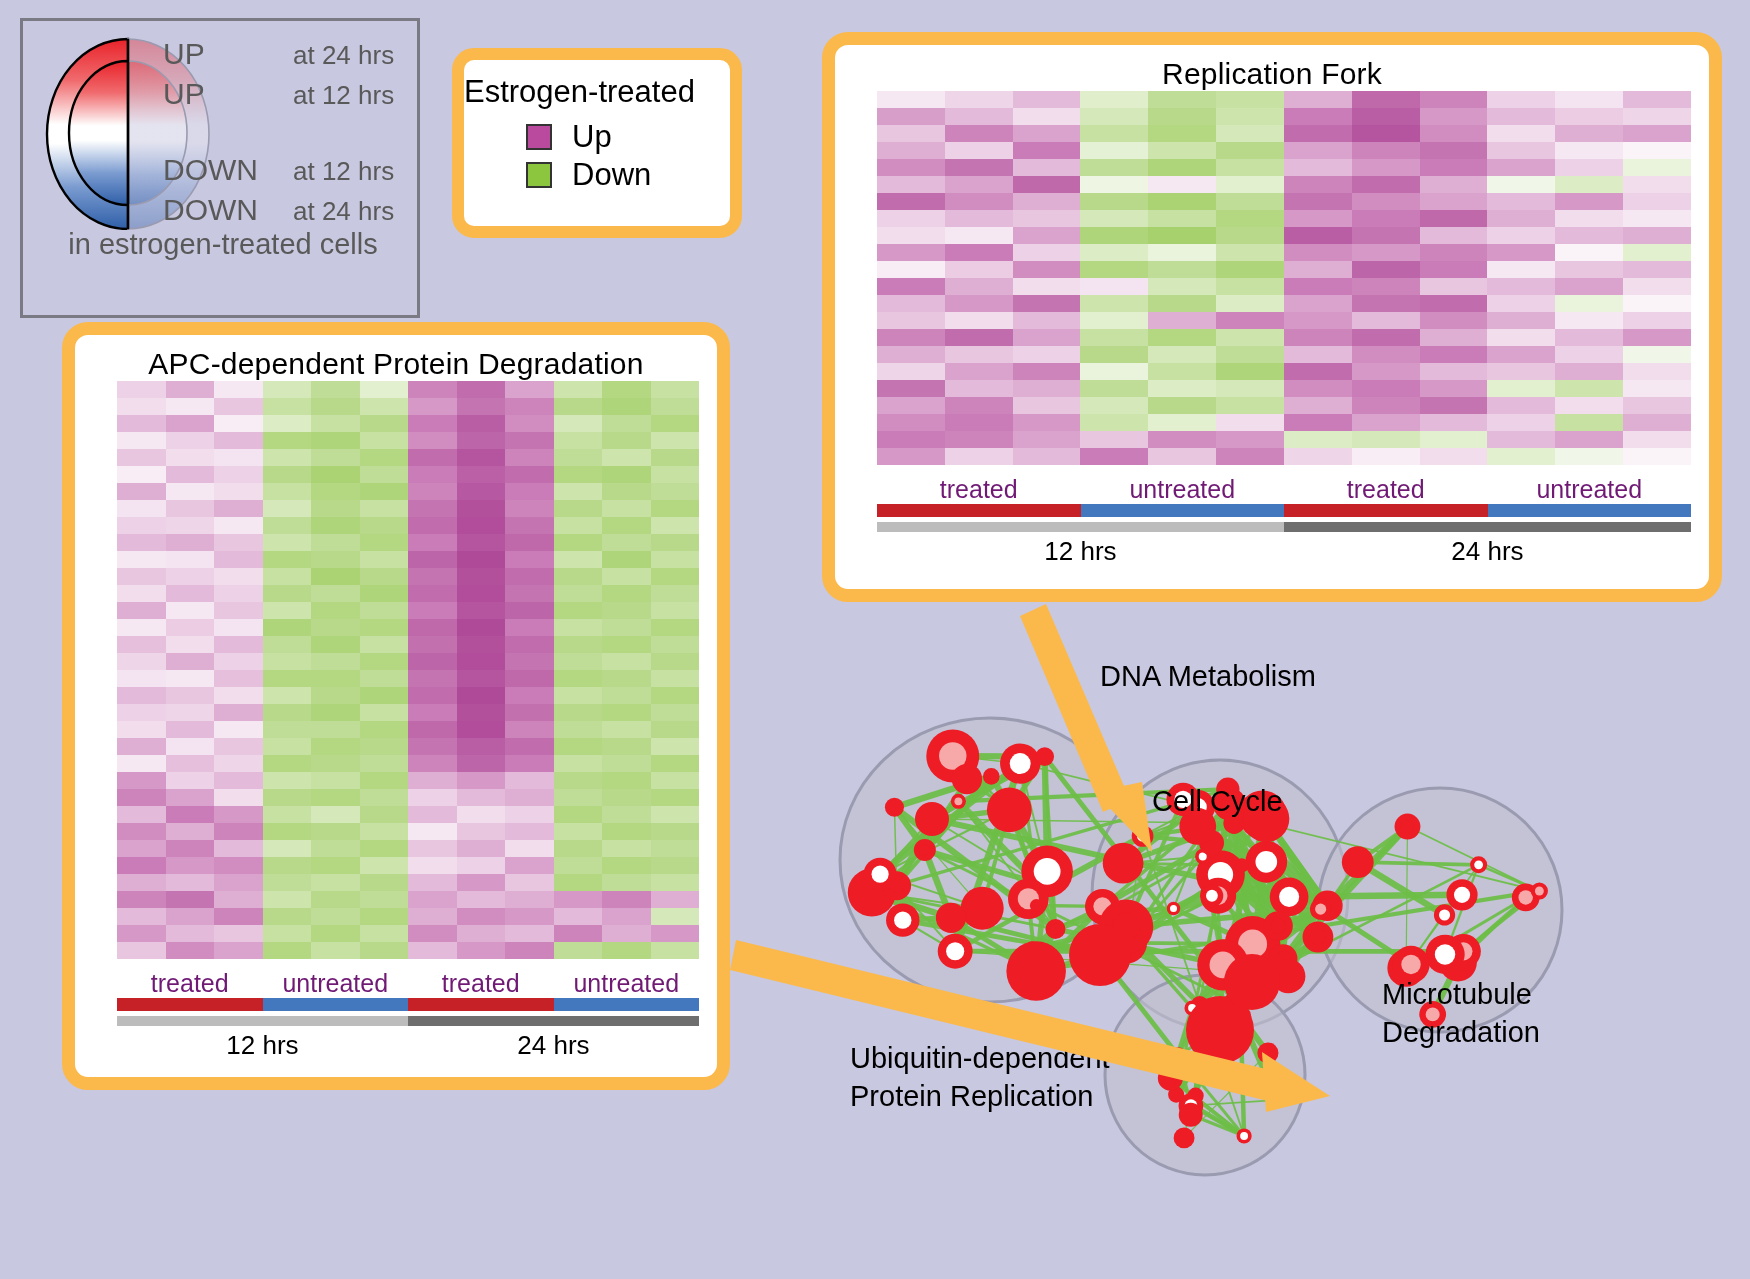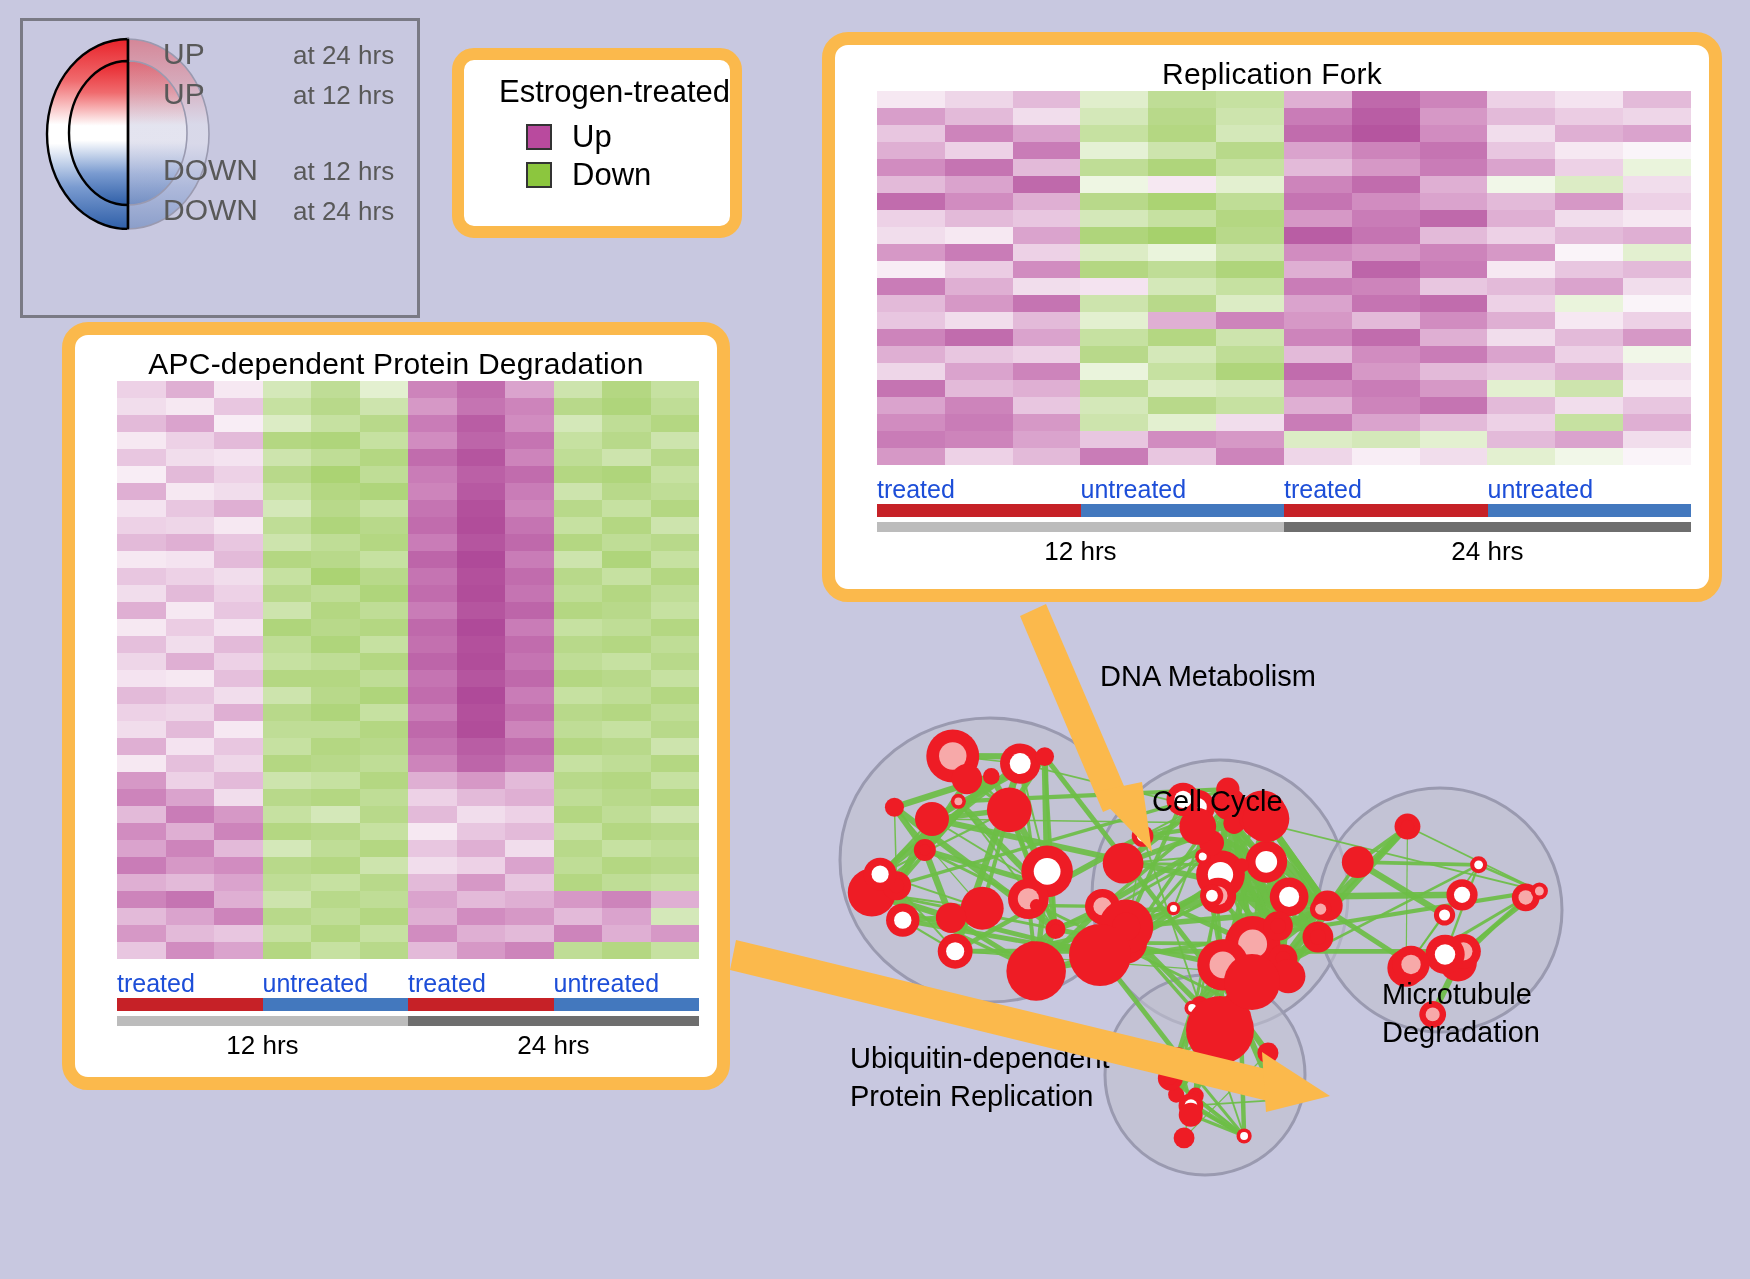--- a/index.html
+++ b/index.html
@@ -41,36 +41,36 @@
   .ring-foot{
     position:absolute;left:0;top:205px;width:400px;text-align:center;
     font-size:29px;color:#595959;line-height:1.25;
   }
   
   #legend-updown{
     left:452px;top:48px;width:290px;height:190px;
     border-width:12px;border-radius:22px;
   }
   #legend-updown .lu-title{
-    text-align:right;font-size:31px;color:#000;line-height:1.15;margin-top:14px;
+    text-align:left;font-size:31px;color:#000;line-height:1.15;margin-top:14px;
   }
   .lu-rows{margin-top:8px;padding-left:62px;}
   .lu-row{display:flex;align-items:center;height:38px;}
   .swatch{width:26px;height:26px;border:2px solid #333;box-sizing:border-box;}
   .lu-row span.lu-lab{font-size:31px;color:#000;margin-left:20px;}
   
   #panel-repfork{left:822px;top:32px;width:900px;height:570px;}
   #panel-apc{left:62px;top:322px;width:668px;height:768px;}
   .hm-title{margin-top:12px;}
   .heat{display:flex;flex-direction:column;}
   .heat-row{display:flex;}
   .heat-cell{flex:1 1 auto;}
   
   .axis-group-labels{display:flex;}
-  .axis-group-labels div{flex:1;text-align:left;font-size:25px;color:#1d4ed8;}
+  .axis-group-labels div{flex:1;text-align:center;font-size:25px;color:#701a75;}
   .axis-bar{display:flex;height:13px;}
   .axis-bar div{flex:1;}
   .axis-bar.thin{height:10px;margin-top:5px;}
   .axis-time{display:flex;margin-top:4px;}
   .axis-time div{flex:1;text-align:center;font-size:26px;color:#000;}
   
   #network{position:absolute;left:800px;top:610px;width:950px;height:669px;}
   #network svg{display:block;}
   .netlabel{position:absolute;font-size:29px;white-space:nowrap;}
   
@@ -125,20 +125,21 @@
       <span class="rl">DOWN</span>
       <span class="rr">at 12 hrs</span>
     </div>
     <div class="ring-row">
       <span class="rl">DOWN</span>
       <span class="rr">at 24 hrs</span>
     </div>
   </div>
 
   <div class="ring-foot">
+    <div>in estrogen-treated cells</div>
   </div>
 </div>
 
 <div id="legend-updown" class="panel">
   <div class="lu-title">
     <div>Estrogen-treated</div>
   </div>
   <div class="lu-rows">
     <div class="lu-row">
       <span class="swatch" id="sw-up" style="background: rgb(185, 74, 158);"></span>

